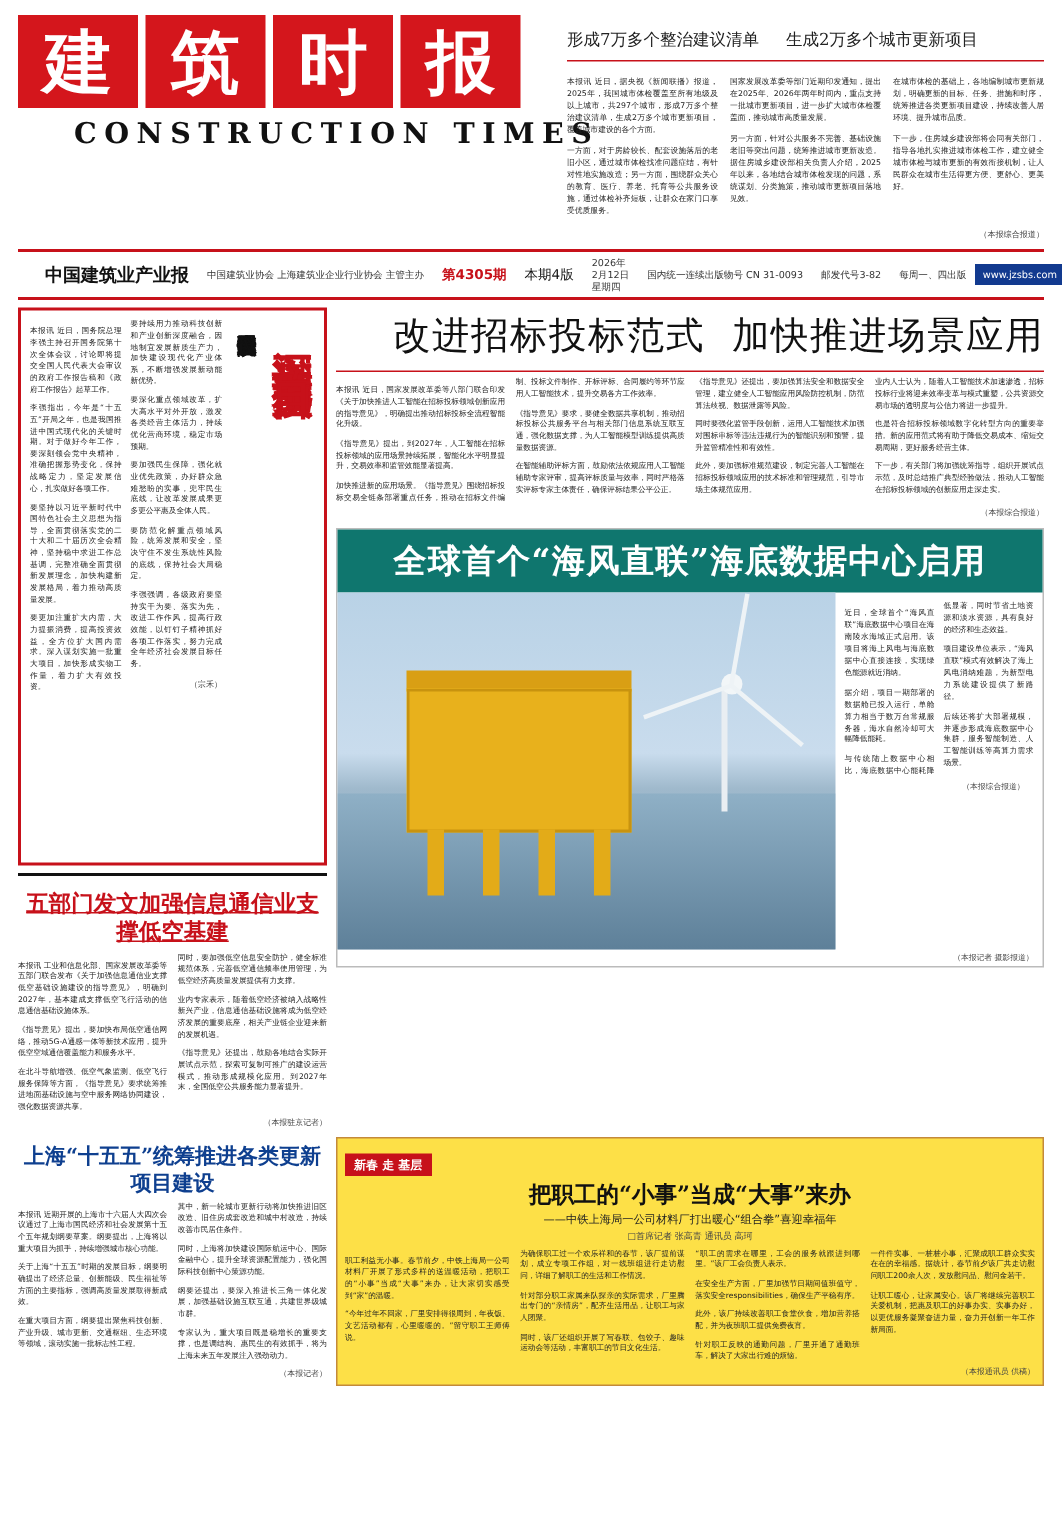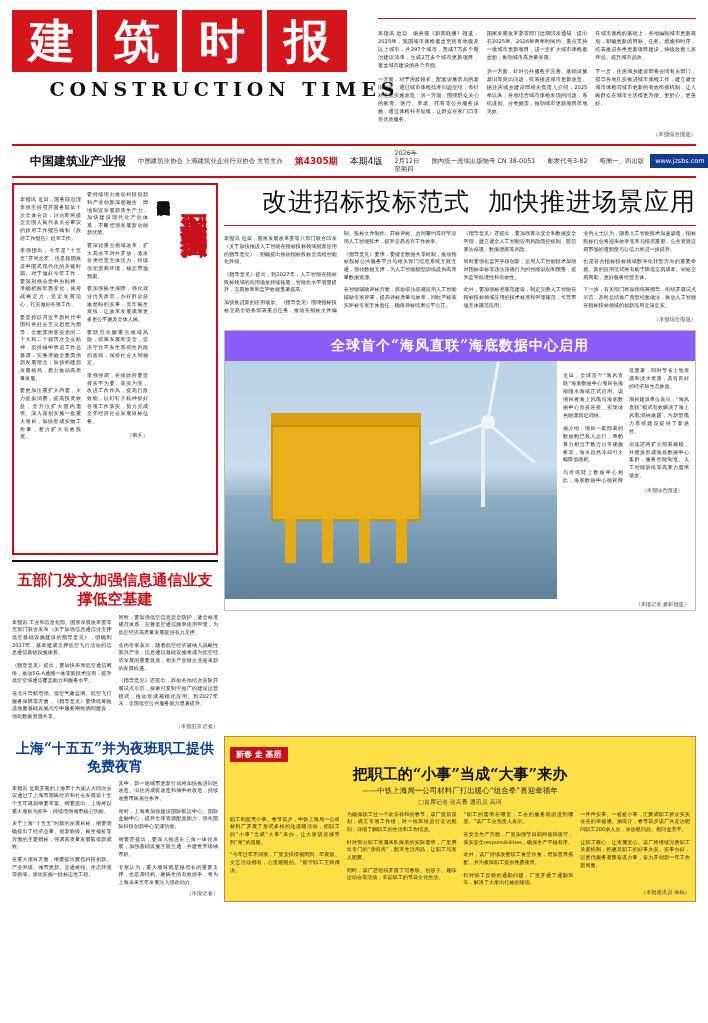--- a/index.html
+++ b/index.html
@@ -72,40 +72,40 @@
   .hl-sub{
     writing-mode:vertical-rl;text-orientation:upright;
     font-size:13px;font-weight:bold;color:#111;line-height:1.3;margin-right:2px;
   }
   .hl-text{flex:1;font-size:5.1px;line-height:1.5;text-align:justify;color:#222;
     column-count:2;column-gap:6px;}
   .hl-sign{font-size:5.4px;text-align:right;color:#444;}
 
   .sec-title-red{
     font-family:"DejaVu Serif","Liberation Serif",serif;
-    font-size:15px;font-weight:bold;color:#c7111a;text-align:center;margin:9px 0 5px 0;line-height:1.25;
+    font-size:15px;font-weight:bold;color:#c7111a;text-align:center;margin:9px 0 5px 0;line-height:1.25;text-decoration:underline;
   }
   .rule-th{border-top:1px solid #c7111a;margin:4px 0;}
   .cols2{column-count:2;column-gap:7px;font-size:5.1px;line-height:1.5;text-align:justify;color:#222;}
   .cols4{column-count:4;column-gap:7px;font-size:5.1px;line-height:1.5;text-align:justify;color:#222;}
   .byline{font-size:5.3px;color:#444;text-align:right;margin-top:2px;}
 
   
   .kicker{font-size:8.5px;text-align:center;color:#111;margin-bottom:3px;}
   .main-head{
     font-family:"DejaVu Serif","Liberation Serif",serif;
     font-size:25px;font-weight:normal;color:#111;text-align:right;letter-spacing:1px;margin:2px 0 7px 0;
   }
   .main-head .gap{display:inline-block;width:18px;}
 
   
   .feature{border:1px solid #bbb;margin-top:7px;padding:0;box-sizing:border-box;}
   .feature-head{
-    background:#8b5cf6;color:#fff;font-family:"DejaVu Serif","Liberation Serif",serif;
-    font-size:14px;font-weight:bold;text-align:center;padding:6px 0;letter-spacing:1px;
+    background:#0f766e;color:#fff;font-family:"DejaVu Serif","Liberation Serif",serif;
+    font-size:22px;font-weight:bold;text-align:center;padding:6px 0;letter-spacing:1px;
   }
   .feature-body{display:flex;}
   .photo{
     position:relative;width:332px;height:238px;overflow:hidden;
     background:linear-gradient(#b9d2e6 0%,#c9dced 45%,#9fb9cc 55%,#7e9cb3 100%);
   }
   .sea{position:absolute;left:0;right:0;bottom:0;height:44%;
     background:linear-gradient(#8fb0c6,#5e8099);}
   .platform{position:absolute;left:46px;bottom:78px;width:150px;height:96px;background:#e8b11c;
     box-shadow:0 0 0 2px #c8930f inset;}
@@ -144,20 +144,24 @@
       <div class="logo-chars">
         <div class="logo-char">建</div>
         <div class="logo-char">筑</div>
         <div class="logo-char">时</div>
         <div class="logo-char">报</div>
       </div>
       <div class="logo-en">CONSTRUCTION TIMES</div>
     </div>
 
     <div class="head-right">
+      <div class="head-sub">
+        <span>形成7万多个整治建议清单</span>
+        <span>生成2万多个城市更新项目</span>
+      </div>
       <div class="head-rule"></div>
       <div class="head-cols">
         <div class="c">
           <p>本报讯 近日，据央视《新闻联播》报道，2025年，我国城市体检覆盖至所有地级及以上城市，共297个城市，形成7万多个整治建议清单，生成2万多个城市更新项目，覆盖城市建设的各个方面。</p>
           <p>一方面，对于房龄较长、配套设施落后的老旧小区，通过城市体检找准问题症结，有针对性地实施改造；另一方面，围绕群众关心的教育、医疗、养老、托育等公共服务设施，通过体检补齐短板，让群众在家门口享受优质服务。</p>
         </div>
         <div class="c">
           <p>国家发展改革委等部门近期印发通知，提出在2025年、2026年两年时间内，重点支持一批城市更新项目，进一步扩大城市体检覆盖面，推动城市高质量发展。</p>
           <p>另一方面，针对公共服务不完善、基础设施老旧等突出问题，统筹推进城市更新改造。据住房城乡建设部相关负责人介绍，2025年以来，各地结合城市体检发现的问题，系统谋划、分类施策，推动城市更新项目落地见效。</p>
         </div>
@@ -175,21 +179,21 @@
     <div class="seg big">中国建筑业产业报</div>
     <div class="seg tiny">中国建筑业协会   上海建筑业企业行业协会   主管主办</div>
     <div class="seg red">第4305期</div>
     <div class="seg">本期4版</div>
     <div class="seg tiny">
       <div>2026年</div>
       <div>2月12日</div>
       <div>星期四</div>
     </div>
     <div class="spacer"></div>
-    <div class="seg tiny">国内统一连续出版物号 CN 38-0051</div>
+    <div class="seg tiny">国内统一连续出版物号 CN 31-0093</div>
     <div class="seg tiny">邮发代号3-82</div>
     <div class="seg tiny">每周一、四出版</div>
     <div class="blue">www.jzsbs.com</div>
   </div>
 
   <div class="body">
 
     <div class="colL">
 
       <div class="hl-box">
@@ -277,21 +281,21 @@
             <div class="caption">（本报综合报道）</div>
           </div>
         </div>
         <div class="caption">（本报记者 摄影报道）</div>
       </div>
     </div>
   </div>
 
   <div class="bottom">
     <div class="bl">
-      <div class="sec-title-blk">上海“十五五”并为夜班职工提供免费夜宵</div>
+      <div class="sec-title-blk">上海“十五五”统筹推进各类更新项目建设</div>
       <div class="cols2">
         <p>本报讯 近期开展的上海市十六届人大四次会议通过了上海市国民经济和社会发展第十五个五年规划纲要草案。纲要提出，上海将以重大项目为抓手，持续增强城市核心功能。</p>
         <p>关于上海“十五五”时期的发展目标，纲要明确提出了经济总量、创新能级、民生福祉等方面的主要指标，强调高质量发展取得新成效。</p>
         <p>在重大项目方面，纲要提出聚焦科技创新、产业升级、城市更新、交通枢纽、生态环境等领域，滚动实施一批标志性工程。</p>
         <p>其中，新一轮城市更新行动将加快推进旧区改造、旧住房成套改造和城中村改造，持续改善市民居住条件。</p>
         <p>同时，上海将加快建设国际航运中心、国际金融中心，提升全球资源配置能力，强化国际科技创新中心策源功能。</p>
         <p>纲要还提出，要深入推进长三角一体化发展，加强基础设施互联互通，共建世界级城市群。</p>
         <p>专家认为，重大项目既是稳增长的重要支撑，也是调结构、惠民生的有效抓手，将为上海未来五年发展注入强劲动力。</p>
       </div>
       <div class="byline">（本报记者）</div>

